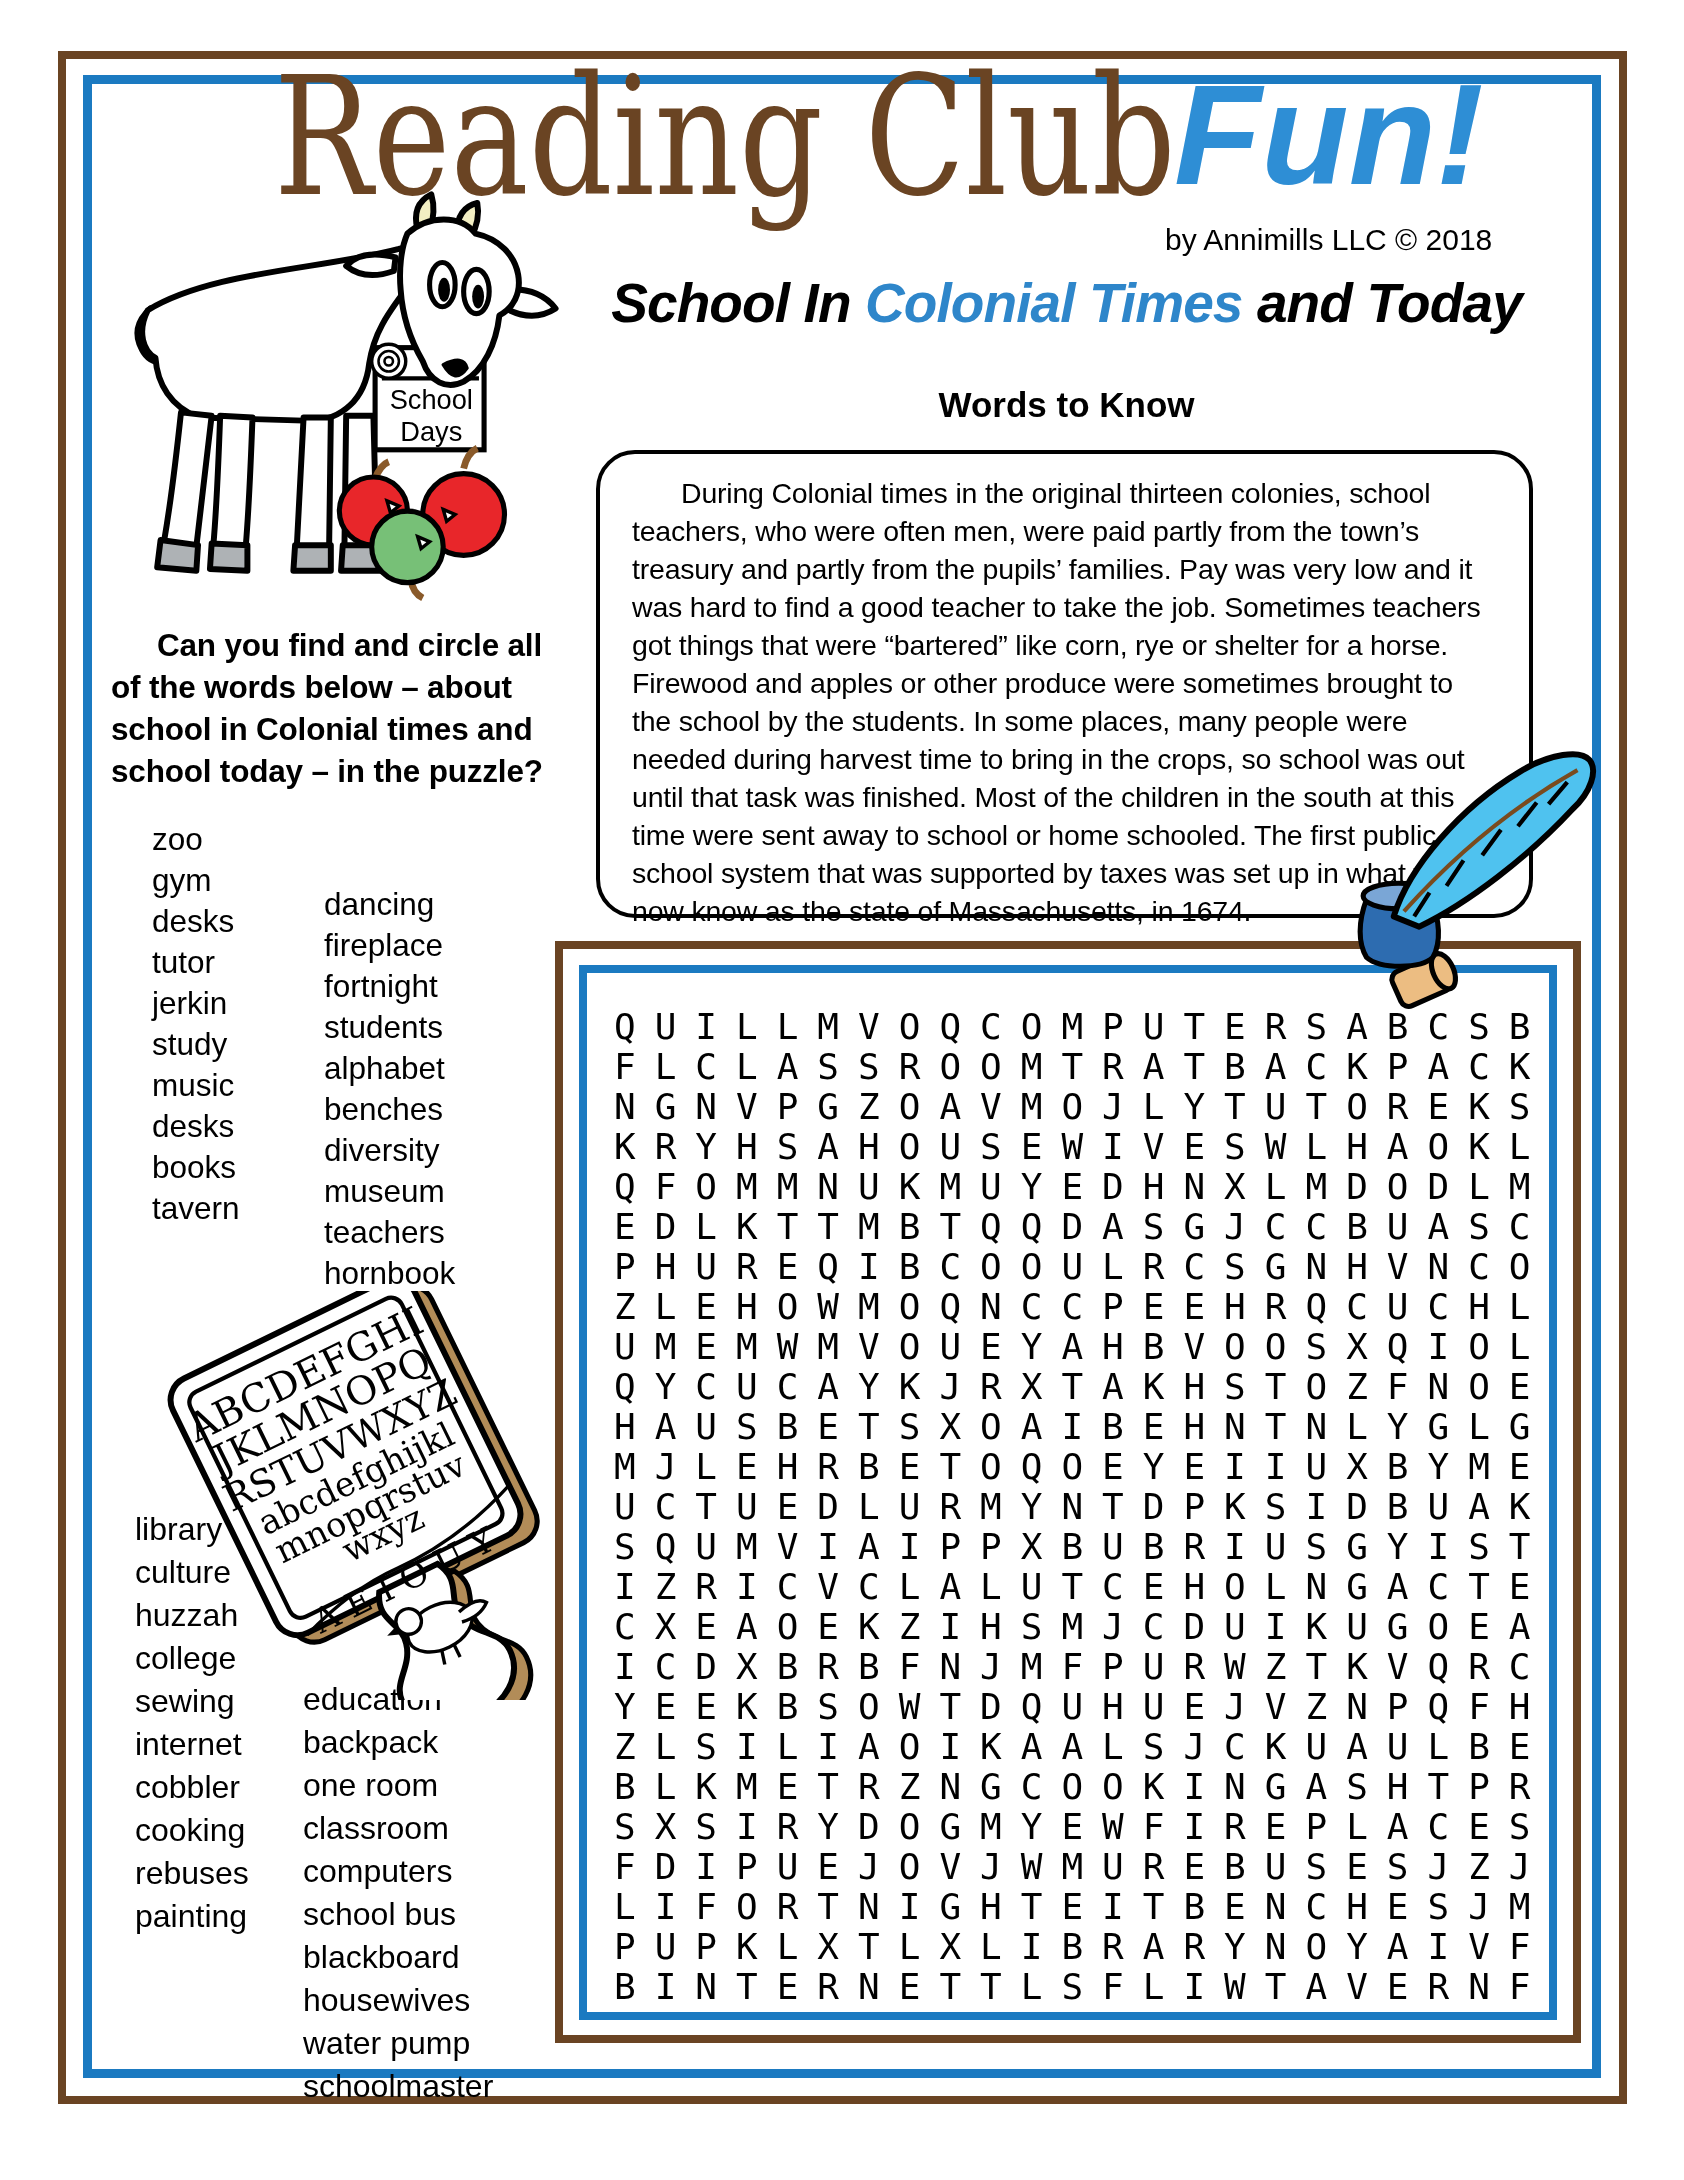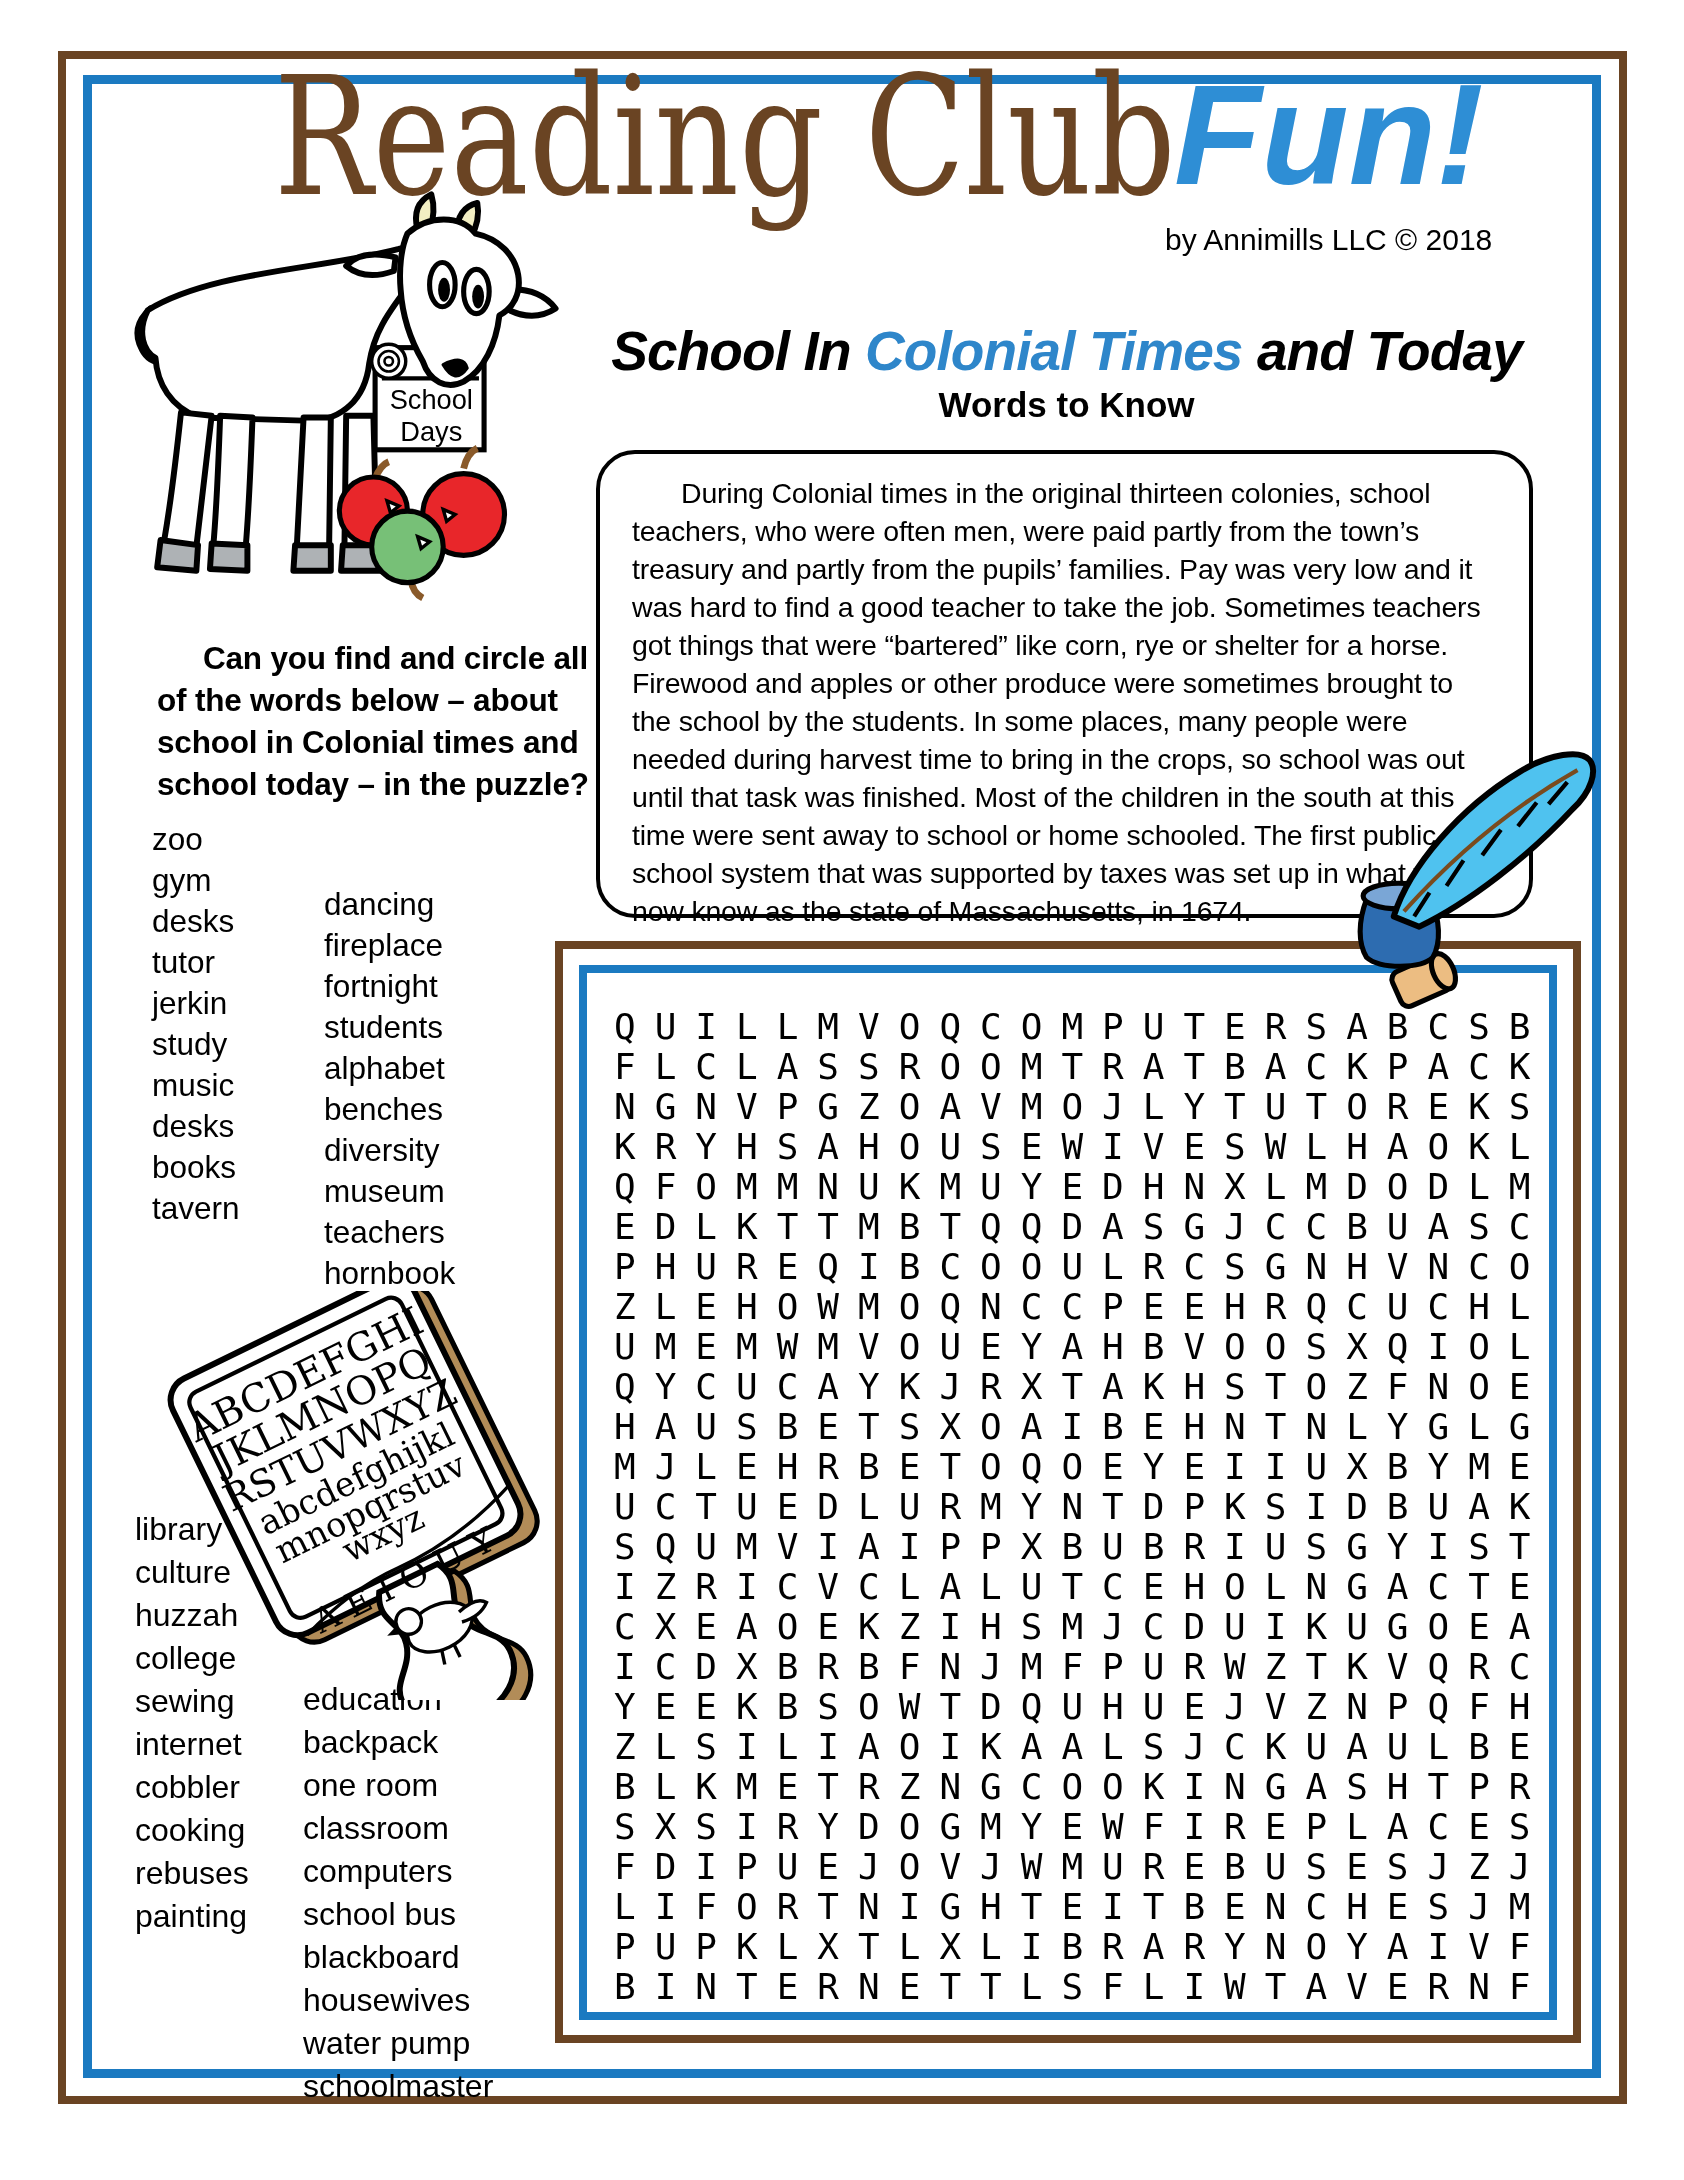--- a/index.html
+++ b/index.html
@@ -9,29 +9,29 @@
   .frame-brown{position:absolute;left:58px;top:51px;width:1569px;height:2053px;
         border:8.5px solid var(--brown);}
   .frame-blue{position:absolute;left:83px;top:75px;width:1518px;height:2003px;
         border:9.4px solid var(--blue);}
   .title-main{position:absolute;left:274px;top:56px;font-family:"DejaVu Serif","Liberation Serif",serif;
         font-size:164px;line-height:1;color:var(--brown);transform:scaleX(.80);transform-origin:left top;white-space:nowrap;}
   .title-accent{position:absolute;left:1174px;top:63px;font-size:143px;line-height:1;font-weight:bold;
         font-style:italic;color:var(--accent);white-space:nowrap;}
   .byline{position:absolute;left:1165px;top:223px;width:332px;text-align:left;font-size:30px;}
   .subtitle{position:absolute;left:562px;top:271px;width:1009px;text-align:center;
-        font-size:55px;font-weight:bold;font-style:italic;letter-spacing:-0.9px;white-space:nowrap;margin-top:48px;}
+        font-size:55px;font-weight:bold;font-style:italic;letter-spacing:-0.9px;white-space:nowrap;}
   .subtitle .blue{color:var(--subblue);}
   .words-heading{position:absolute;left:562px;top:385px;width:1009px;text-align:center;
         font-size:35px;font-weight:bold;}
   .intro-box{position:absolute;left:596px;top:450px;width:937px;height:468px;
         border:4.3px solid #000;border-radius:39px;padding:20.4px 31px 17px 32px;background:#fff;z-index:1;}
   .intro-box p{margin:0;font-size:28.5px;line-height:38px;text-indent:49px;letter-spacing:-0.2px;}
-  .instruction{position:absolute;left:111px;top:637px;width:440px;font-size:31.5px;font-weight:bold;
-        line-height:42px;text-indent:46px;letter-spacing:-0.2px;margin-left:46px;}
+  .instruction{position:absolute;left:111px;top:624px;width:440px;font-size:31.5px;font-weight:bold;
+        line-height:42px;text-indent:46px;letter-spacing:-0.2px;}
   .wcol{position:absolute;font-size:31.5px;line-height:41px;}
   .wcol2{position:absolute;font-size:32px;line-height:43px;}
   .puzzle-brown{position:absolute;left:555px;top:941px;width:1026px;height:1102px;
         border:8.5px solid var(--brown);background:#fff;z-index:2;}
   .puzzle-blue{position:absolute;left:579px;top:965px;width:978px;height:1055px;
         border:8.5px solid var(--blue);background:#fff;z-index:2;}
   .grid{position:absolute;left:614px;top:1007px;z-index:3;
         font-family:"DejaVu Sans Mono",monospace;font-size:36px;line-height:40px;
         letter-spacing:19px;white-space:nowrap;}
   .illu{position:absolute;z-index:4;}

